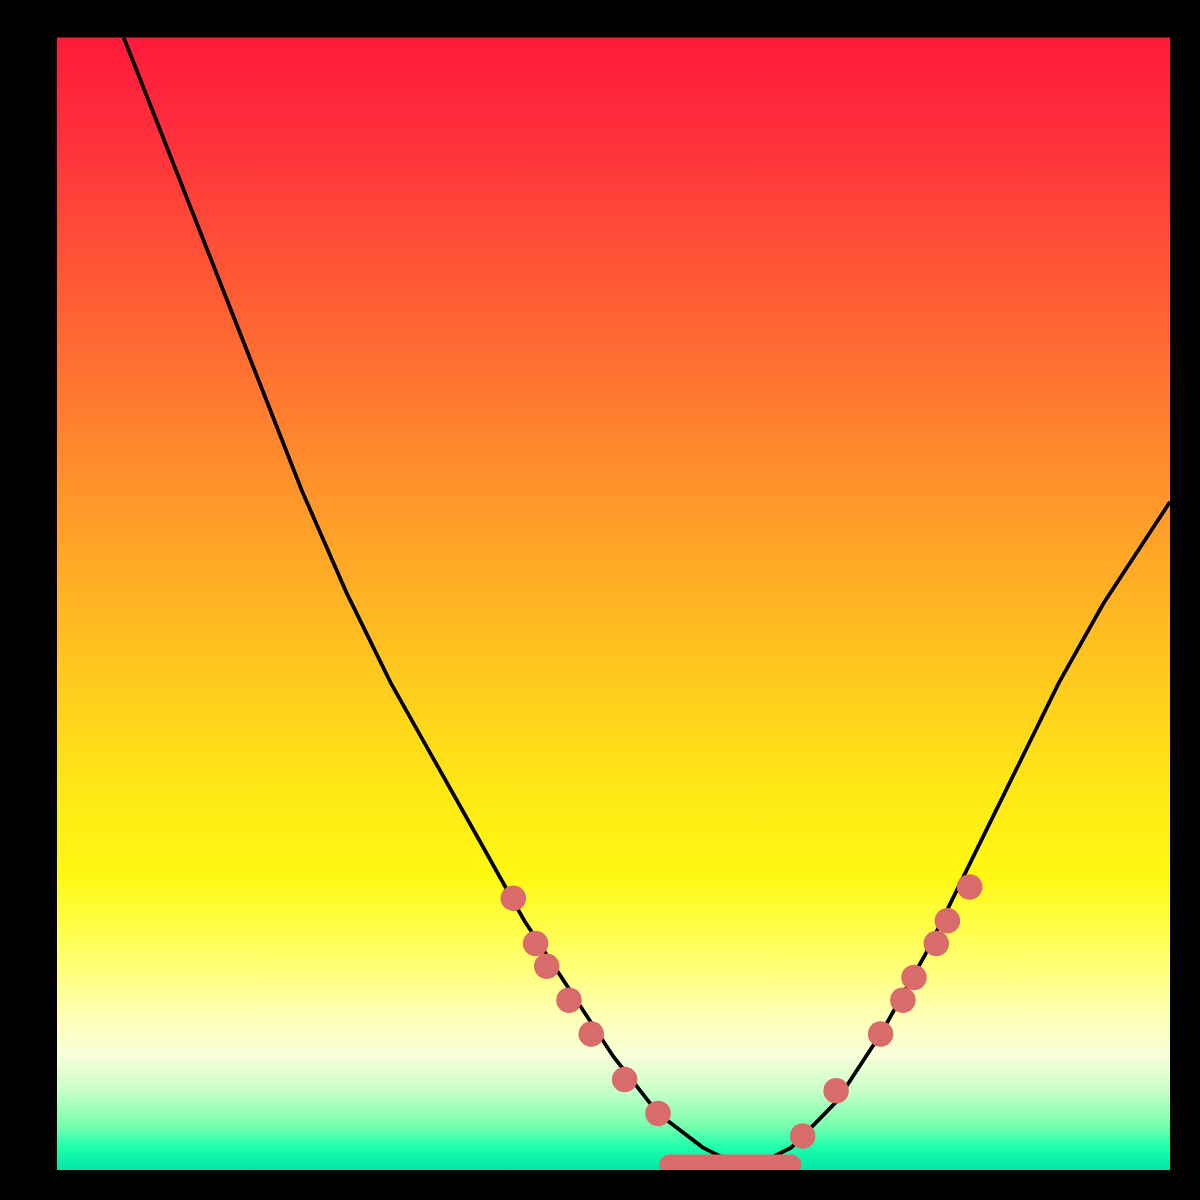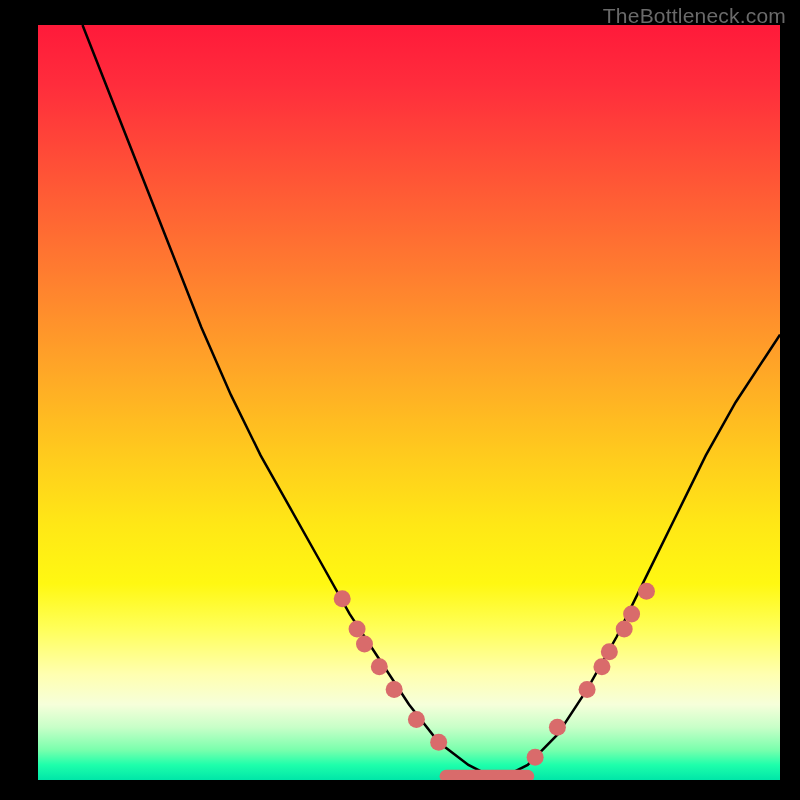--- a/index.html
+++ b/index.html
@@ -74,21 +74,20 @@
   .floor-seg {
     stroke: #d96b6b;
     stroke-width: 13;
     stroke-linecap: round;
   }
 </style>
 </head>
 <body>
 
 <div class="frame">
-  <div class="watermark">TheBottleneck.com</div>
   <div class="plot-area">
     <svg class="overlay" viewBox="0 0 742 755" preserveAspectRatio="none">
       <path id="curve-path" class="curve" d="M44.5 0.0 L74.2 75.5 L103.9 151.0 L133.6 226.5 L163.2 302.0 L192.9 369.9 L222.6 430.4 L252.3 483.2 L282.0 536.0 L311.6 588.9 L341.3 634.2 L371.0 679.5 L400.7 717.3 L430.4 739.9 L460.0 755.0 L489.7 739.9 L519.4 709.7 L549.1 664.4 L578.8 611.5 L608.4 551.1 L638.1 490.8 L667.8 430.4 L697.5 377.5 L727.2 332.2 L742.0 309.6"></path>
       <line id="floor-seg" class="floor-seg" x1="408.1" y1="751.225" x2="489.72" y2="751.225"></line>
       <g id="markers-group">
           <circle cx="304.21999999999997" cy="573.8" r="8.5" class="marker"></circle>
           <circle cx="319.06" cy="604" r="8.5" class="marker"></circle>
           <circle cx="326.48" cy="619.1" r="8.5" class="marker"></circle>
           <circle cx="341.32" cy="641.75" r="8.5" class="marker"></circle>
           <circle cx="356.15999999999997" cy="664.4" r="8.5" class="marker"></circle>

